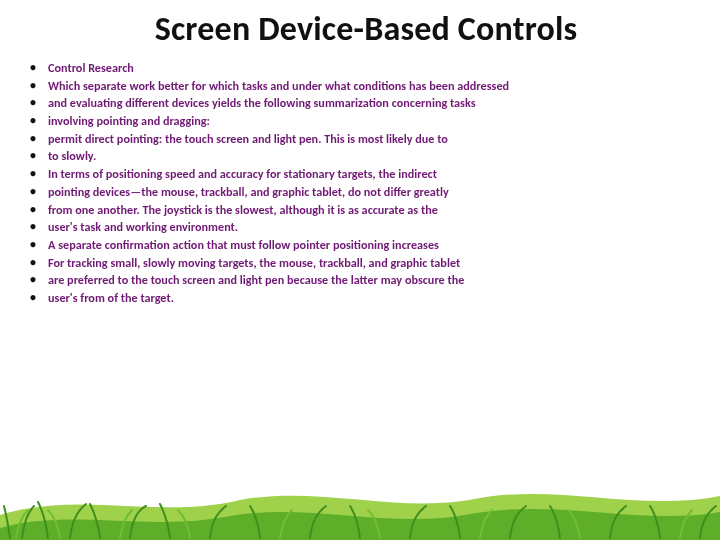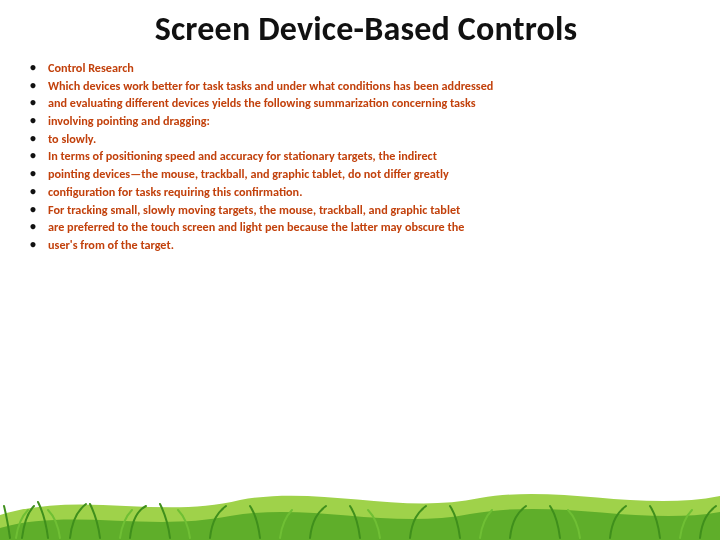--- a/index.html
+++ b/index.html
@@ -27,21 +27,21 @@
     list-style: none;
     padding-left: 4px;
     margin-top: 2px;
   }
   .bullets li {
     position: relative;
     padding-left: 20px;
     font-size: 12.2px;
     line-height: 1.45;
     font-weight: 700;
-    color: #c2410c;
+    color: #701a75;
   }
   .bullets li::before {
     content: "•";
     position: absolute;
     left: 2px;
     top: 0;
     font-size: 12px;
     color: #111;
   }
   
@@ -54,27 +54,30 @@
   .grass svg { width: 100%; height: 100%; display: block; }
 </style>
 </head>
 <body>
 
 <div class="slide">
   <h1 class="title">Screen Device-Based Controls</h1>
 
   <ul class="bullets">
     <li>Control Research</li>
-    <li>Which devices work better for task tasks and under what conditions has been addressed</li>
+    <li>Which separate work better for which tasks and under what conditions has been addressed</li>
     <li>and evaluating different devices yields the following summarization concerning tasks</li>
     <li>involving pointing and dragging:</li>
+    <li>permit direct pointing: the touch screen and light pen. This is most likely due to</li>
     <li>to slowly.</li>
     <li>In terms of positioning speed and accuracy for stationary targets, the indirect</li>
     <li>pointing devices—the mouse, trackball, and graphic tablet, do not differ greatly</li>
-    <li>configuration for tasks requiring this confirmation.</li>
+    <li>from one another. The joystick is the slowest, although it is as accurate as the</li>
+    <li>user's task and working environment.</li>
+    <li>A separate confirmation action that must follow pointer positioning increases</li>
     <li>For tracking small, slowly moving targets, the mouse, trackball, and graphic tablet</li>
     <li>are preferred to the touch screen and light pen because the latter may obscure the</li>
     <li>user's from of the target.</li>
   </ul>
 
   <div class="grass">
     <svg viewBox="0 0 720 80" preserveAspectRatio="none">
 
       <path d="M0,55 C80,30 160,60 240,40 C320,25 400,55 480,38 C560,24 640,52 720,36 L720,80 L0,80 Z" fill="#9fd24a"></path>
 

